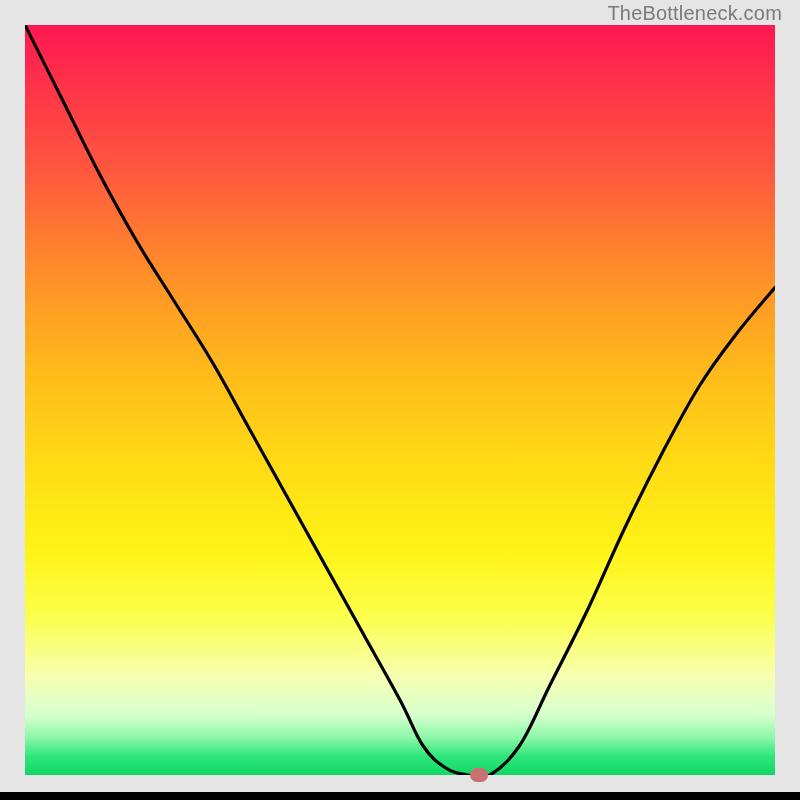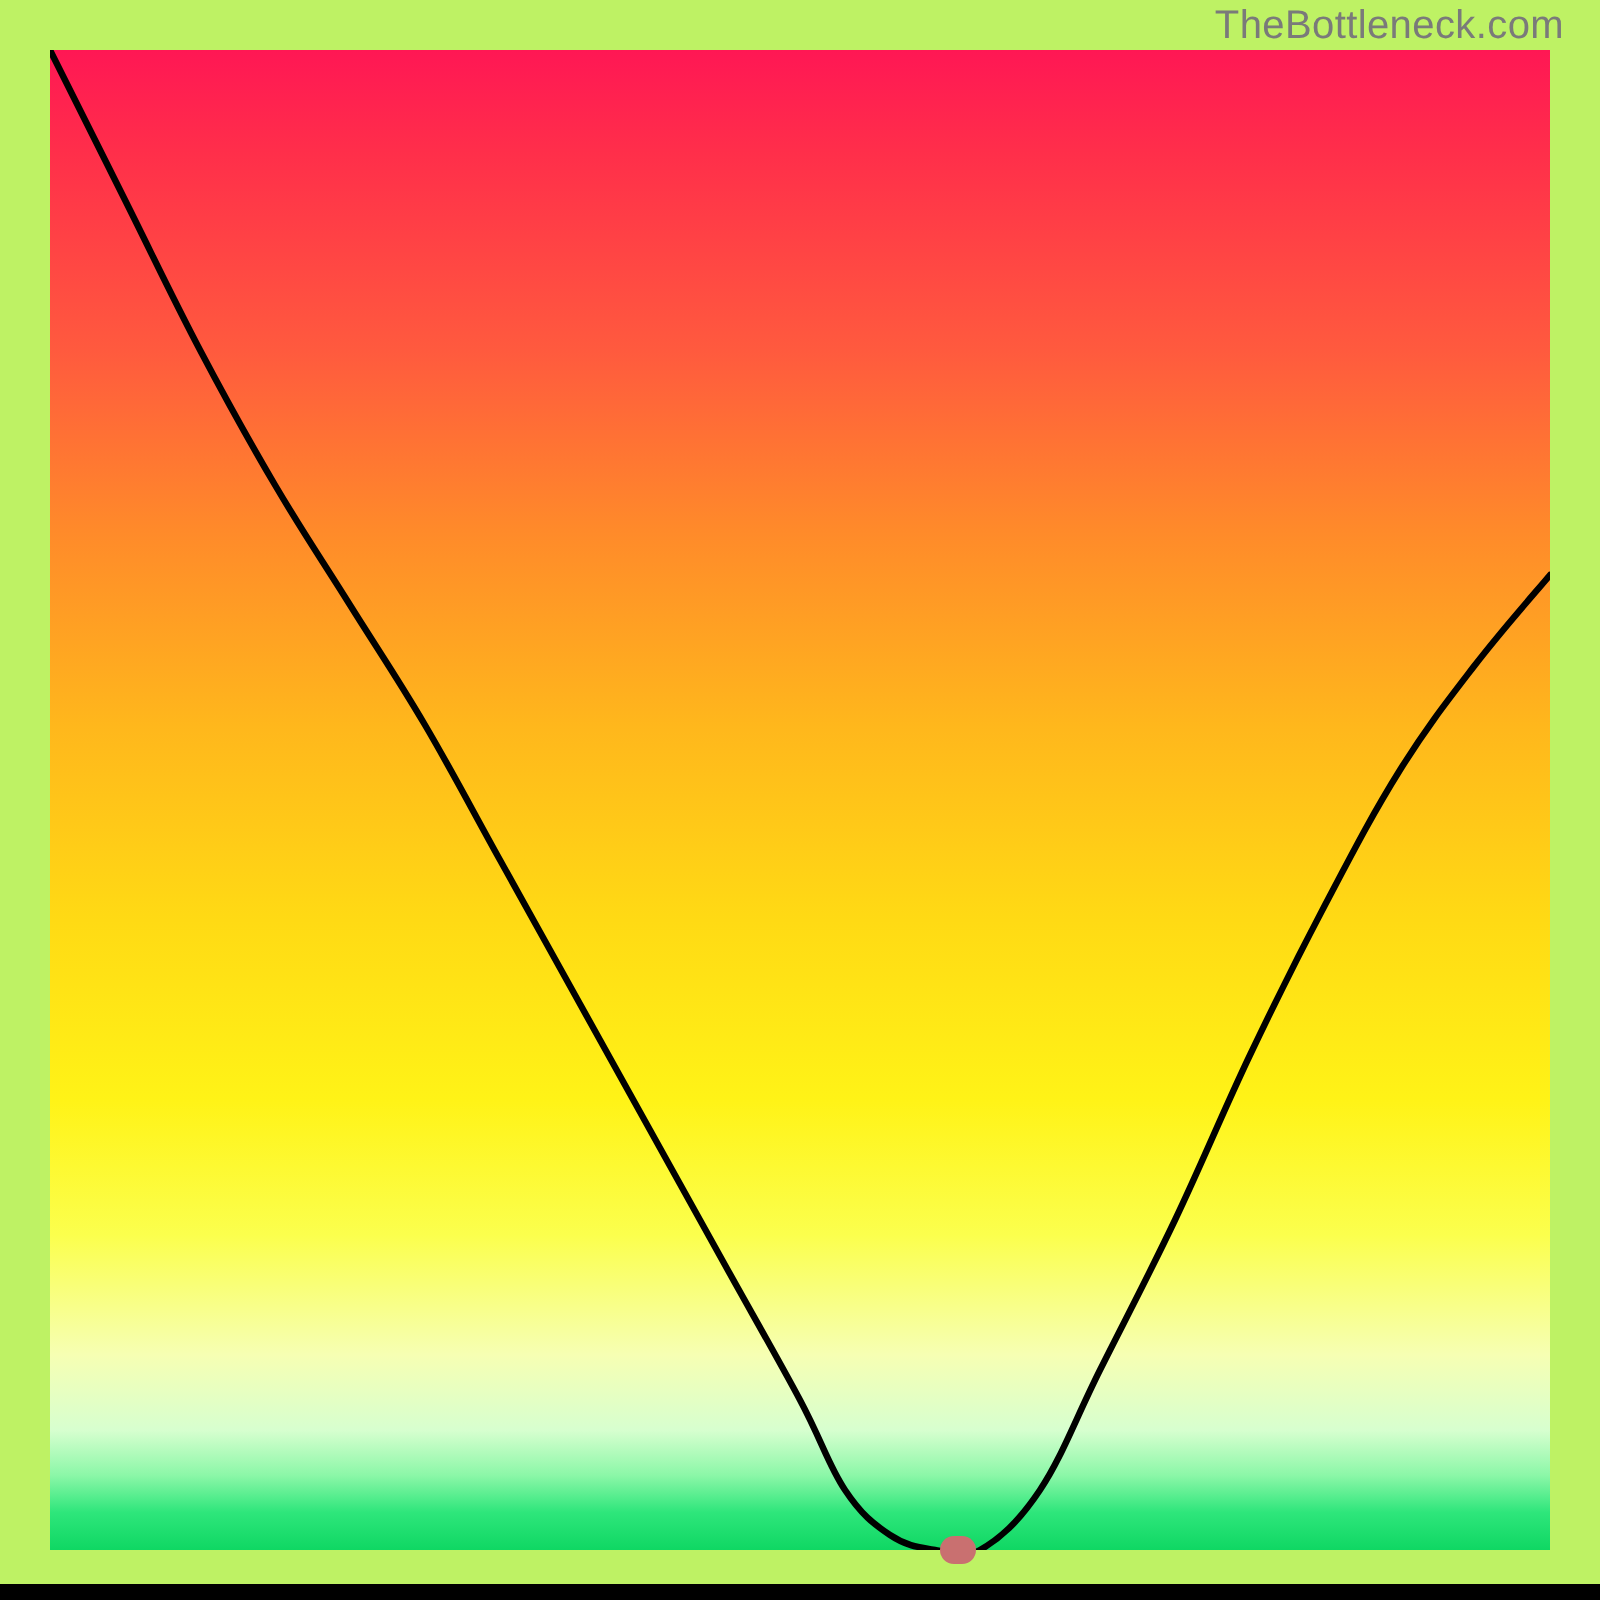--- a/index.html
+++ b/index.html
@@ -7,21 +7,21 @@
     padding: 0;
     width: 800px;
     height: 800px;
     background: #000;
     overflow: hidden;
   }
   .chart-container {
     position: relative;
     width: 800px;
     height: 792px;
-    background: #bef264;
+    background: #e5e5e5;
   }
   .plot-area {
     position: absolute;
     left: 25px;
     top: 25px;
     width: 750px;
     height: 750px;
     
     background: linear-gradient(to bottom,
       #ff1754 0%,

